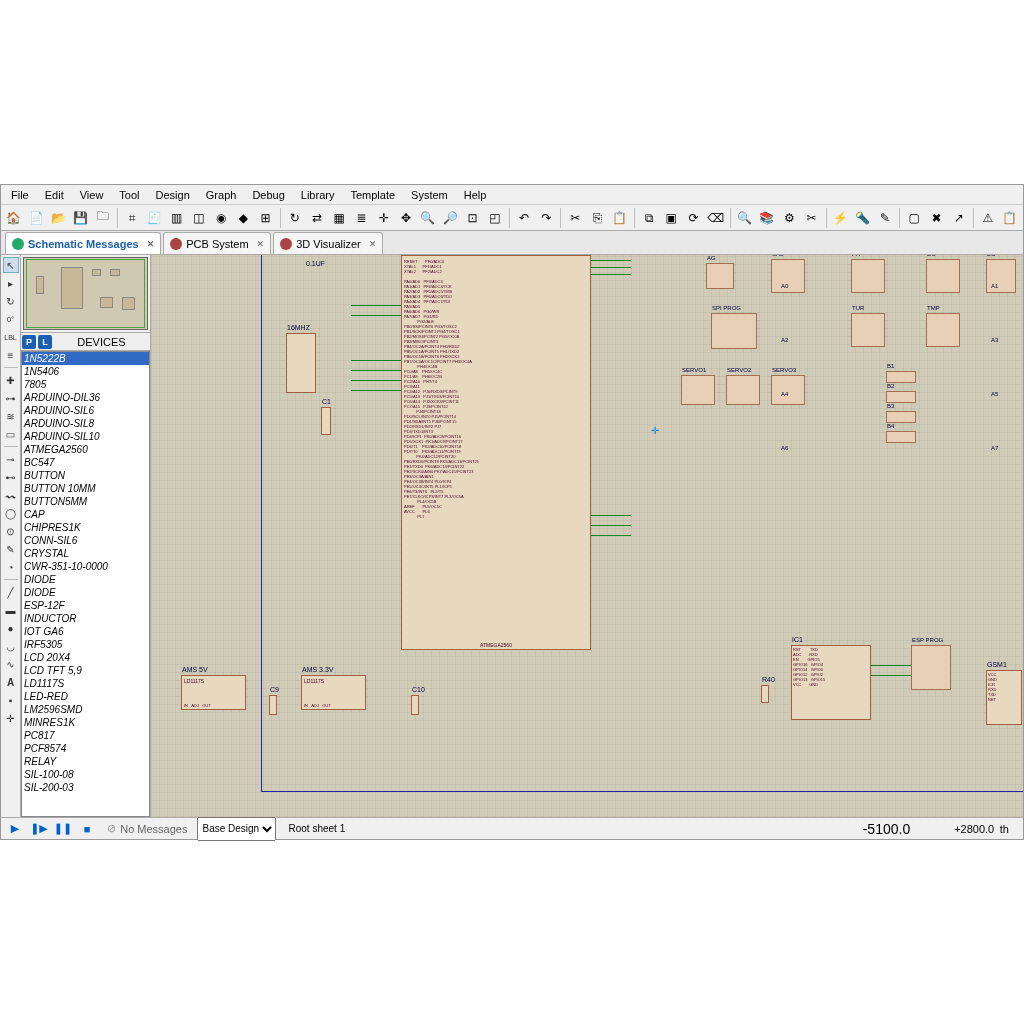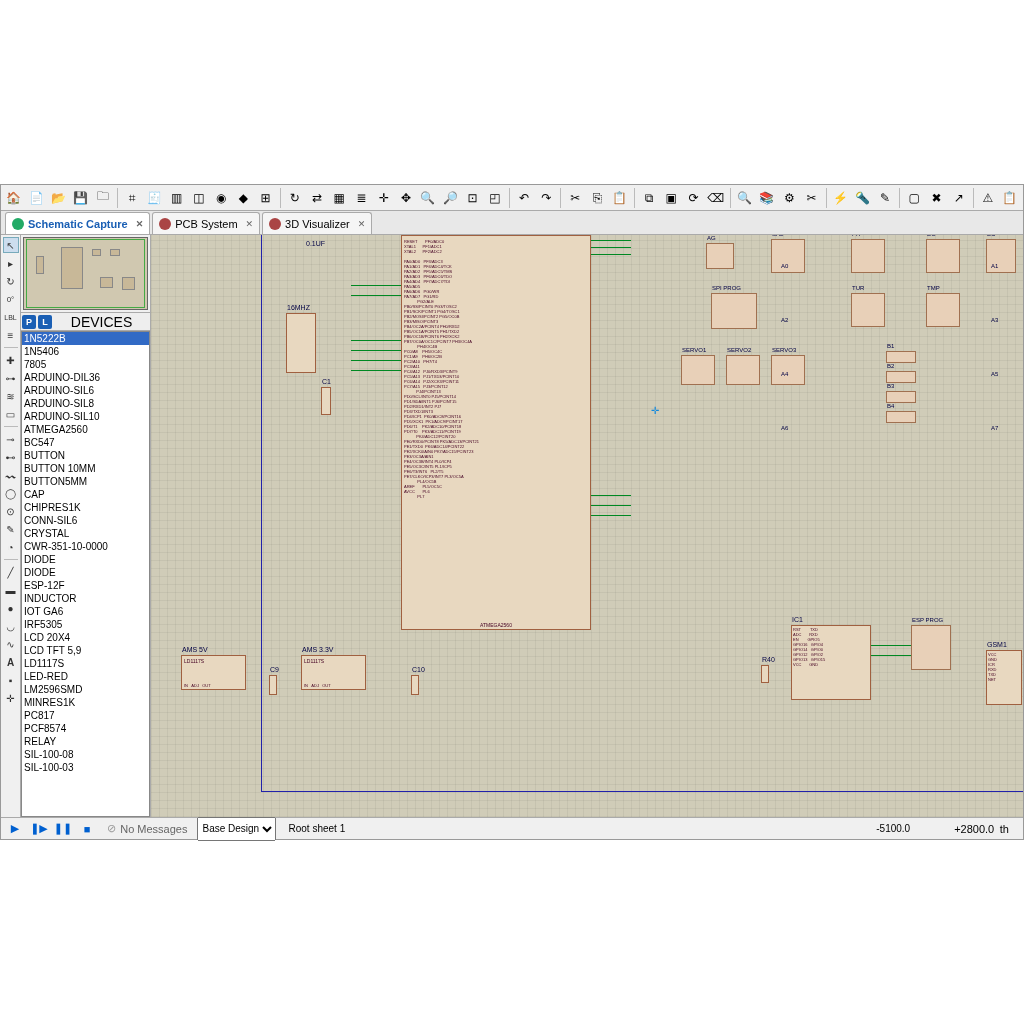--- a/index.html
+++ b/index.html
@@ -37,22 +37,22 @@
 .left-tool-col .lt { width:16px; height:16px; display:flex; align-items:center; justify-content:center; cursor:pointer; font-size:10px; color:#333; }
 .left-tool-col .lt.sel { background:#cde; border:1px solid #7ab; }
 .left-tool-col .ltsep { width:14px; height:1px; background:#bbb; margin:2px 0; }
 
 .sidepanel { width:130px; background:#f0f0f0; border-right:1px solid #aaa; display:flex; flex-direction:column; }
 .overview { height:78px; border-bottom:1px solid #aaa; padding:2px; }
 .overview-inner { width:100%; height:100%; background:#d0c8b0; border:1px solid #666; position:relative; }
 .ov-chip { position:absolute; background:#c8b898; border:1px solid #888; }
 .devices-hdr { height:18px; background:#eee; border-bottom:1px solid #aaa; display:flex; align-items:center; }
 .devices-hdr .pl { width:14px; height:14px; background:#1a5fb4; color:#fff; font-weight:bold; font-size:9px; display:flex; align-items:center; justify-content:center; border-radius:2px; margin:0 1px; }
-.devices-hdr .label { flex:1; text-align:center; font-size:14px; color:#000; }
-.devices-list { flex:1; overflow:auto; background:#fff; border:1px solid #888; margin:0; }
+.devices-hdr .label { flex:1; text-align:center; font-size:11px; color:#000; }
+.devices-list { flex:1; overflow:auto; background:#fff; border:1px solid #888; margin:0;font-style:italic; }
 .devices-list .dev { padding:0 2px; font-size:10px; line-height:13px; cursor:pointer; white-space:nowrap; color:#000; }
 .devices-list .dev.sel { background:#316ac5; color:#fff; }
 
 .canvas-wrap { flex:1; position:relative; overflow:hidden; background:#ccc8b8; }
 .canvas { position:absolute; inset:0; background:
   repeating-linear-gradient(0deg, rgba(0,0,0,.05) 0 1px, transparent 1px 8px),
   repeating-linear-gradient(90deg, rgba(0,0,0,.05) 0 1px, transparent 1px 8px),
   #d0ccb8;
 }
 .sheet-border { position:absolute; left:110px; top:-10px; right:-50px; bottom:25px; border:1px solid #22a; }
@@ -63,31 +63,44 @@
 .conn-blk { position:absolute; background:#e8d0b8; border:1px solid #a07050; }
 .conn-blk .cl { position:absolute; top:-9px; font-size:6px; color:#004; }
 .origin { position:absolute; color:#18d; font-size:10px; }
 
 
 .statusbar { height:22px; background:#f0f0f0; border-top:1px solid #aaa; display:flex; align-items:center; padding:0 4px; gap:4px; }
 .statusbar .sim-btn { width:20px; height:18px; display:flex; align-items:center; justify-content:center; cursor:pointer; font-size:11px; }
 .statusbar .no-msg { display:flex; align-items:center; gap:4px; color:#666; font-size:10px; margin-left:6px; }
 .statusbar select { font-size:10px; height:24px; margin-left:6px; }
 .statusbar .sheet { font-size:10px; margin-left:8px; color:#000; }
-.statusbar .coord { font-size:10px; margin-left:auto; }
+.statusbar .coord { font-size:14px; margin-left:auto; }
 .statusbar .coord2 { font-size:10px; margin-left:40px; margin-right:10px; }
 
 svg.ic { width:14px; height:14px; }
 </style>
 </head>
 <body>
 
 <div class="app-window">
 
 
+  <div class="menubar" id="menubar">
+      <div class="menu-item">File</div>
+      <div class="menu-item">Edit</div>
+      <div class="menu-item">View</div>
+      <div class="menu-item">Tool</div>
+      <div class="menu-item">Design</div>
+      <div class="menu-item">Graph</div>
+      <div class="menu-item">Debug</div>
+      <div class="menu-item">Library</div>
+      <div class="menu-item">Template</div>
+      <div class="menu-item">System</div>
+      <div class="menu-item">Help</div>
+    </div>
 
   <div class="toolbar">
     <div class="tbtn">🏠</div>
     <div class="tbtn">📄</div>
     <div class="tbtn">📂</div>
     <div class="tbtn">💾</div>
     <div class="tbtn">🗀</div>
     <div class="sep"></div>
     <div class="tbtn">⌗</div>
     <div class="tbtn">🧾</div>
@@ -133,21 +146,21 @@
     <div class="tbtn">✖</div>
     <div class="tbtn">↗</div>
     <div class="sep"></div>
     <div class="tbtn">⚠</div>
     <div class="tbtn">📋</div>
   </div>
 
   <div class="tabrow" id="tabrow">
       <div class="tab active">
         <span class="tab-icon" style="background: rgb(34, 170, 102); border-radius: 50%;"></span>
-        <span>Schematic Capture</span>
+        <span>Schematic Messages</span>
         <span class="tab-close">✕</span>
       </div>
       <div class="tab">
         <span class="tab-icon" style="background: rgb(170, 68, 68); border-radius: 50%;"></span>
         <span>PCB System</span>
         <span class="tab-close">✕</span>
       </div>
       <div class="tab">
         <span class="tab-icon" style="background: rgb(170, 68, 68); border-radius: 50%;"></span>
         <span>3D Visualizer</span>
@@ -232,21 +245,21 @@
           <div class="dev">LCD 20X4</div>
           <div class="dev">LCD TFT 5,9</div>
           <div class="dev">LD1117S</div>
           <div class="dev">LED-RED</div>
           <div class="dev">LM2596SMD</div>
           <div class="dev">MINRES1K</div>
           <div class="dev">PC817</div>
           <div class="dev">PCF8574</div>
           <div class="dev">RELAY</div>
           <div class="dev">SIL-100-08</div>
-          <div class="dev">SIL-100-03</div>
+          <div class="dev">SIL-200-03</div>
         </div>
     </div>
 
     <div class="canvas-wrap">
       <div class="canvas">
         <div class="sheet-border"></div>
 
         <div class="comp" style="left:135px; top:78px; width:30px; height:60px;">
           <div class="clabel">16MHZ</div>
         </div>

